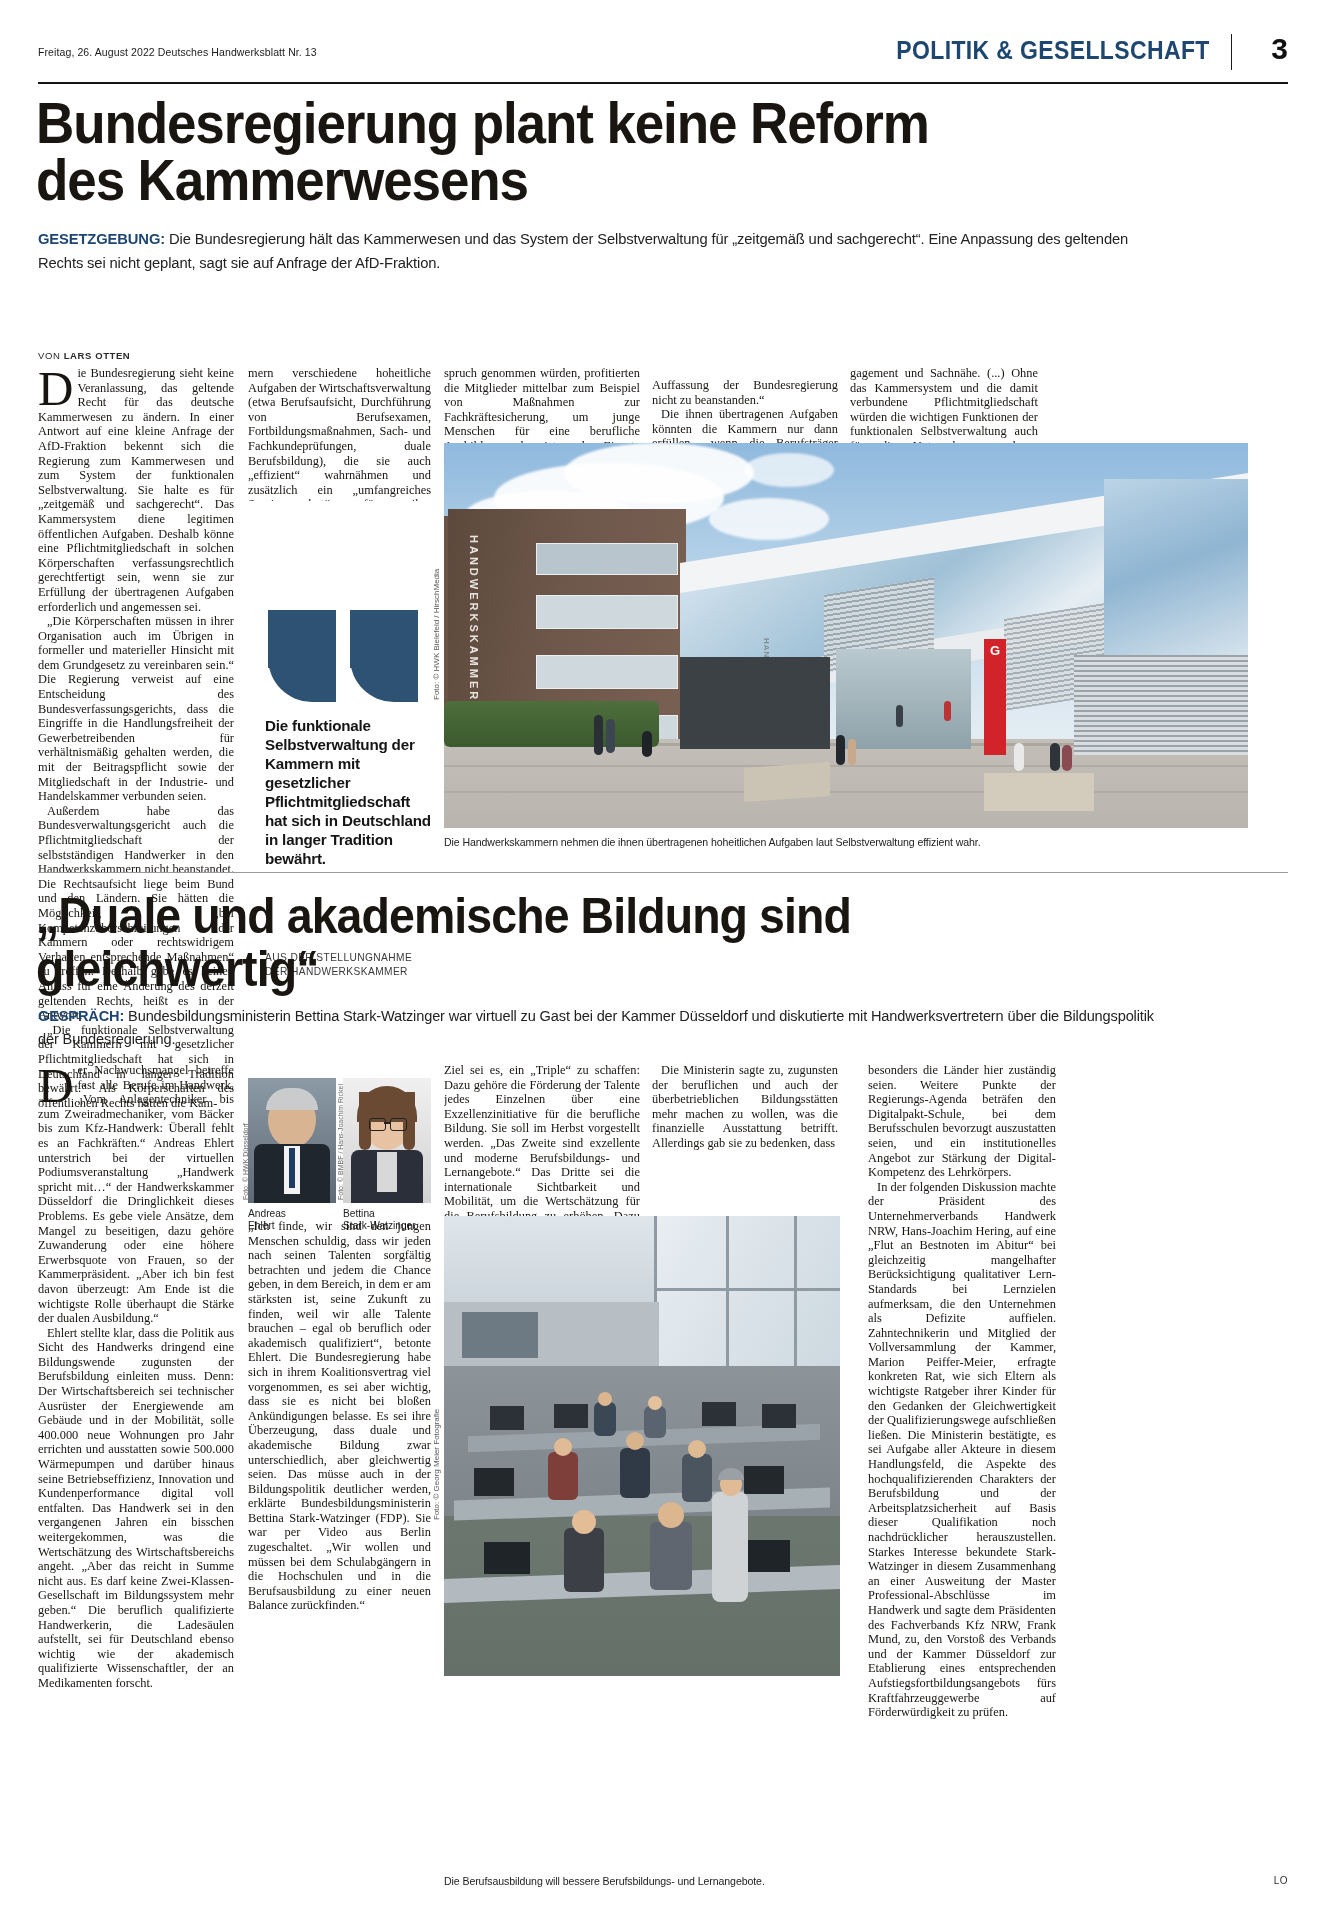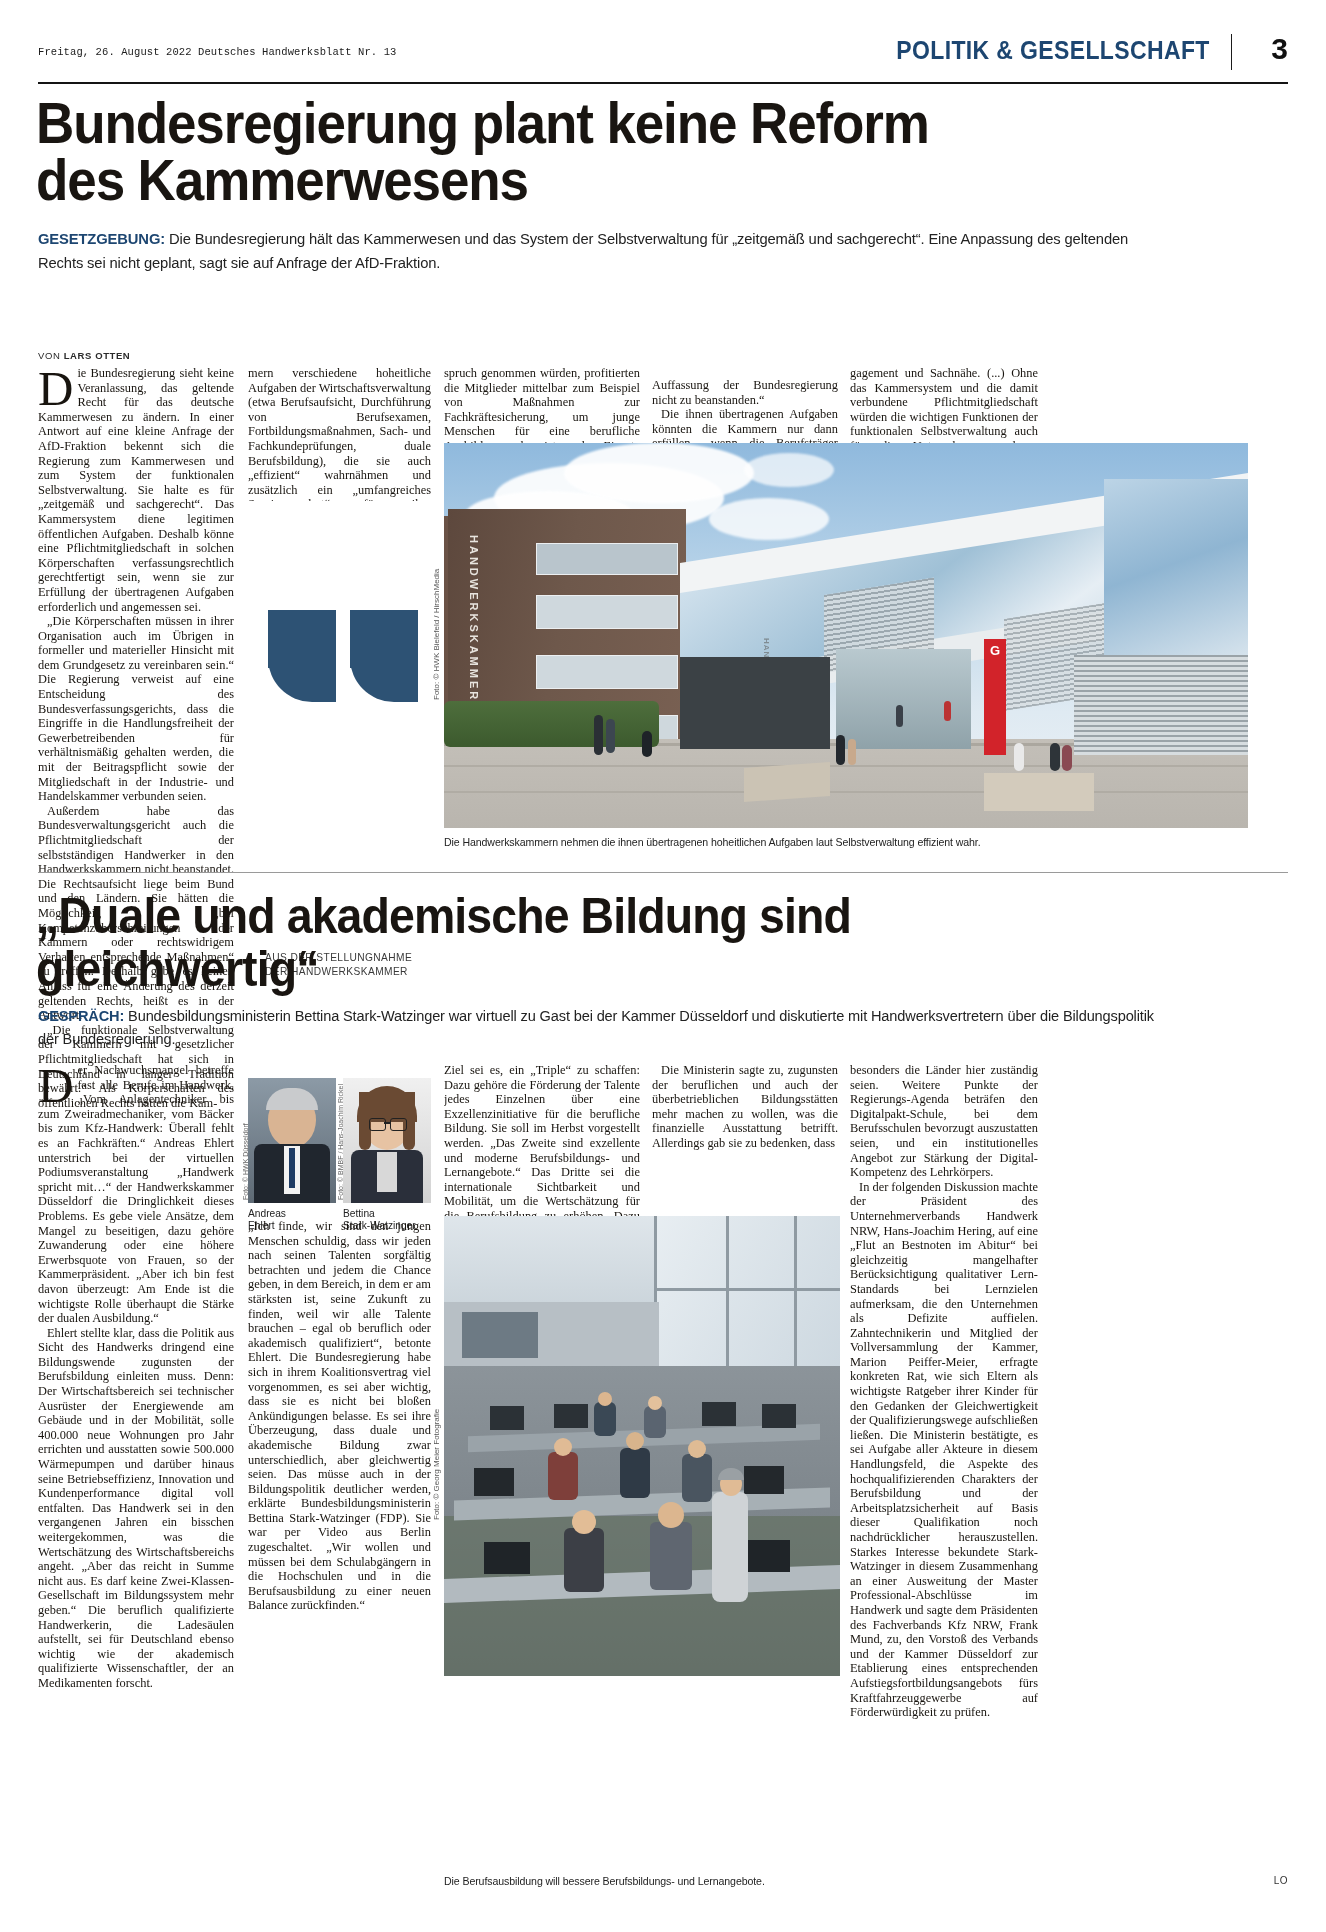--- a/index.html
+++ b/index.html
@@ -7,21 +7,21 @@
     width:1326px;height:1932px;
     background:#ffffff;
     font-family:"Liberation Serif", serif;
     color:#161412;
     -webkit-font-smoothing:antialiased;
   }
   .page{position:relative;width:1326px;height:1932px;box-sizing:border-box;padding:0;}
 
   
   .masthead{position:absolute;left:38px;top:36px;width:1250px;height:44px;}
-  .mast-left{position:absolute;left:0;top:10px;font-family:Liberation Mono, monospace;
+  .mast-left{position:absolute;left:0;top:10px;font-family:Liberation Sans, sans-serif;
     font-size:10.5px;letter-spacing:.1px;color:#1b1b1b;white-space:nowrap;}
   .mast-right{position:absolute;right:78px;top:0px;font-family:"Liberation Sans",sans-serif;
     font-weight:bold;font-size:25px;letter-spacing:.4px;color:#1d4671;white-space:nowrap;
     transform:scaleX(.92);transform-origin:right center;}
   .mast-rule-v{position:absolute;right:56px;top:-2px;width:1px;height:36px;background:#1b1b1b;}
   .mast-page{position:absolute;right:0px;top:-4px;font-family:"Liberation Sans",sans-serif;
     font-weight:bold;font-size:30px;color:#111;}
   .mast-rule{position:absolute;left:38px;top:82px;width:1250px;height:2px;background:#141414;}
 
   
@@ -90,21 +90,21 @@
     font-size:50px;line-height:53px;letter-spacing:-1px;color:#191511;
     transform:scaleX(.93);transform-origin:left top;}
   .deck2{position:absolute;left:38px;top:1004px;width:1180px;
     font-family:"Liberation Sans",sans-serif;font-size:15.2px;line-height:23px;
     color:#222;letter-spacing:-.15px;transform:scaleX(.96);transform-origin:left top;}
 
   #a2c1{left:38px;top:1063px;width:196px;}
   #a2c2{left:248px;top:1063px;width:183px;}
   #a2c3{left:444px;top:1063px;width:196px;height:175px;overflow:hidden;}
   #a2c4{left:652px;top:1063px;width:186px;}
-  #a2c5{left:850px;top:1063px;width:188px;}
+  #a2c5{left:868px;top:1063px;width:188px;}
   #a2c6{left:1052px;top:1063px;width:196px;}
 
   .portraits{position:absolute;left:248px;top:1078px;width:185px;height:159px;}
   .portrait{position:absolute;top:0;width:88px;height:125px;overflow:hidden;background:#aab;}
   .portrait.left{left:0;}
   .portrait.right{left:95px;}
   .pname{position:absolute;top:130px;font-family:"Liberation Sans",sans-serif;
     font-size:10.2px;line-height:12px;color:#222;}
   .pname.left{left:0;width:90px;}
   .pname.right{left:95px;width:92px;}
@@ -183,20 +183,21 @@
     <p class="first">gagement und Sachnähe. (...) Ohne das Kammersystem und die damit verbundene Pflichtmitgliedschaft würden die wichtigen Funktionen der funktionalen Selbstverwaltung auch für die Unternehmen verloren gehen.“ Außerdem sei damit zu rechnen, dass höhere Kosten entstehen, wenn der Staat die Aufgaben der Kammern übernehmen müsste.</p>
   </div>
 
   <div class="col" id="a1c6">
     <p class="first" style="visibility:hidden;height:0;overflow:hidden">gagement und Sachnähe. (...) Ohne das Kammersystem und die damit verbundene Pflichtmitgliedschaft würden die wichtigen Funktionen der funktionalen Selbstverwaltung auch für die Unternehmen verloren gehen.“ Außerdem sei damit zu rechnen, dass höhere Kosten entstehen, wenn der Staat die Aufgaben der Kammern übernehmen müsste.</p>
   </div>
 
   <div class="quotemark">
     <span><span class="qshape"></span><span class="qhole"></span></span><span style="margin-left:14px"><span class="qshape"></span><span class="qhole"></span></span>
   </div>
+  <div class="pullquote">Die funktionale Selbstverwaltung der Kammern mit gesetzlicher Pflichtmitgliedschaft hat sich in Deutschland in langer Tradition bewährt.</div>
   <div class="pullsrc">
     <div>AUS DER STELLUNGNAHME</div>
     <div>DER HANDWERKSKAMMER</div>
   </div>
 
   <div class="photo1">
     <div class="sky"></div>
     <div class="cloud" style="left:50px;top:20px;width:230px;height:70px;"></div>
     <div class="cloud" style="left:120px;top:0px;width:190px;height:60px;"></div>
     <div class="cloud" style="left:20px;top:48px;width:170px;height:50px;"></div>

